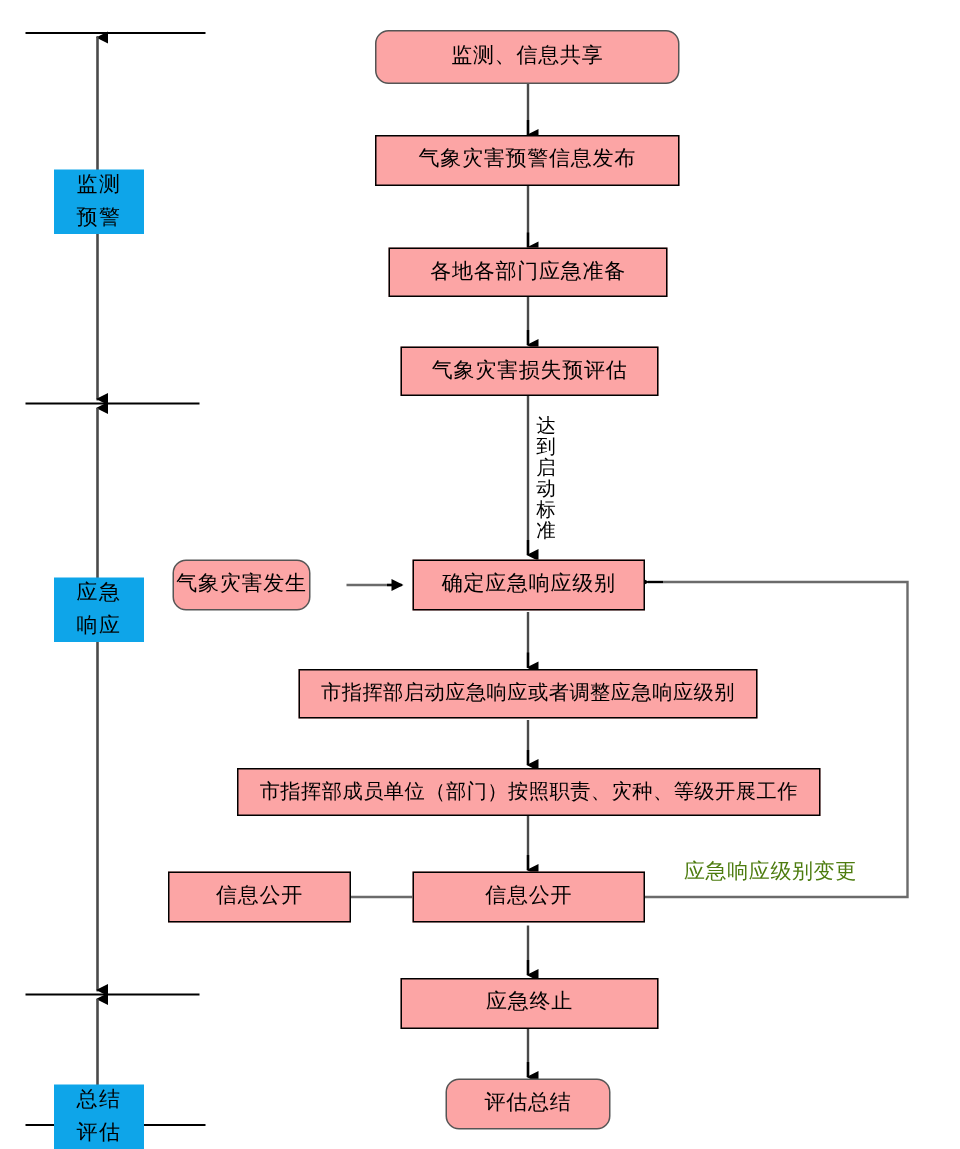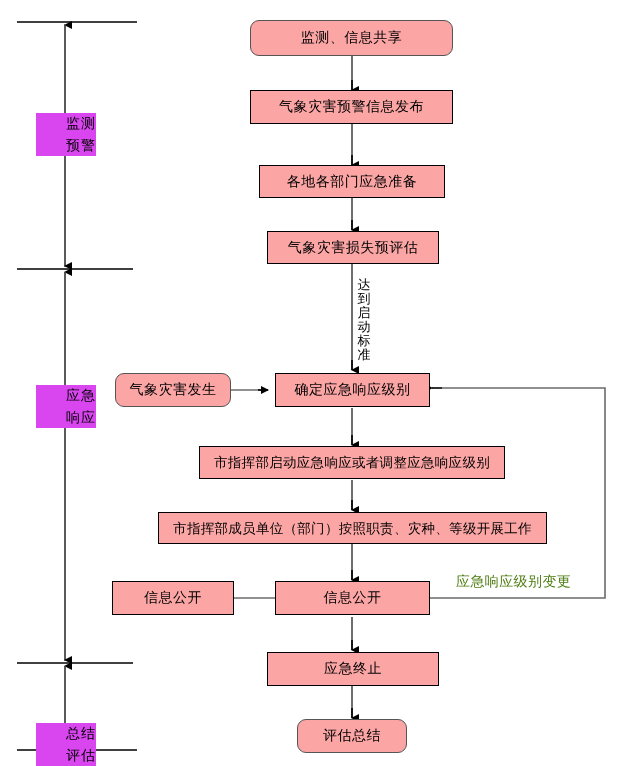--- a/index.html
+++ b/index.html
@@ -66,24 +66,24 @@
     letter-spacing: 0px;
   }
   .vlabel span {
     display: block;
   }
   .phase-label {
     position: absolute;
     color: #000000;
     font-size: 14px;
     line-height: 1.55;
-    text-align: right;
+    text-align: center;
     width: 60px;
     letter-spacing: 1px;
-    background: #d946ef;
+    background: #0ea5e9;
   }
   .phase-label span {
     display: block;
   }
 </style>
 </head>
 <body>
 
 <div id="canvas">
 
@@ -175,21 +175,21 @@
 
   <div class="vlabel" style="left:357px; top:278px;">
     <span>达</span>
     <span>到</span>
     <span>启</span>
     <span>动</span>
     <span>标</span>
     <span>准</span>
   </div>
 
-  <div class="node round" style="left:115px; top:373px; width:116px; height:34px;">气象灾害发生</div>
+  <div class="node round" style="left:115px; top:373px; width:92px; height:34px;">气象灾害发生</div>
 
   <div class="node" style="left:275px; top:373px; width:155px; height:34px;">确定应急响应级别</div>
 
   <div class="node wide" style="left:199px; top:446px; width:306px; height:33px;">市指挥部启动应急响应或者调整应急响应级别</div>
 
   <div class="node wide" style="left:158px; top:512px; width:389px; height:32px;">市指挥部成员单位（部门）按照职责、灾种、等级开展工作</div>
 
   <div class="node" style="left:112px; top:581px; width:122px; height:34px;">信息公开</div>
 
   <div class="node" style="left:275px; top:581px; width:155px; height:34px;">信息公开</div>

